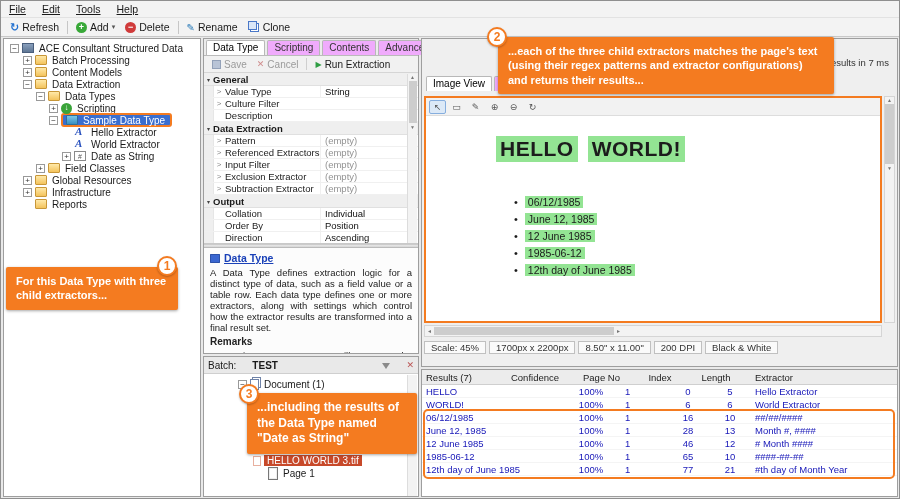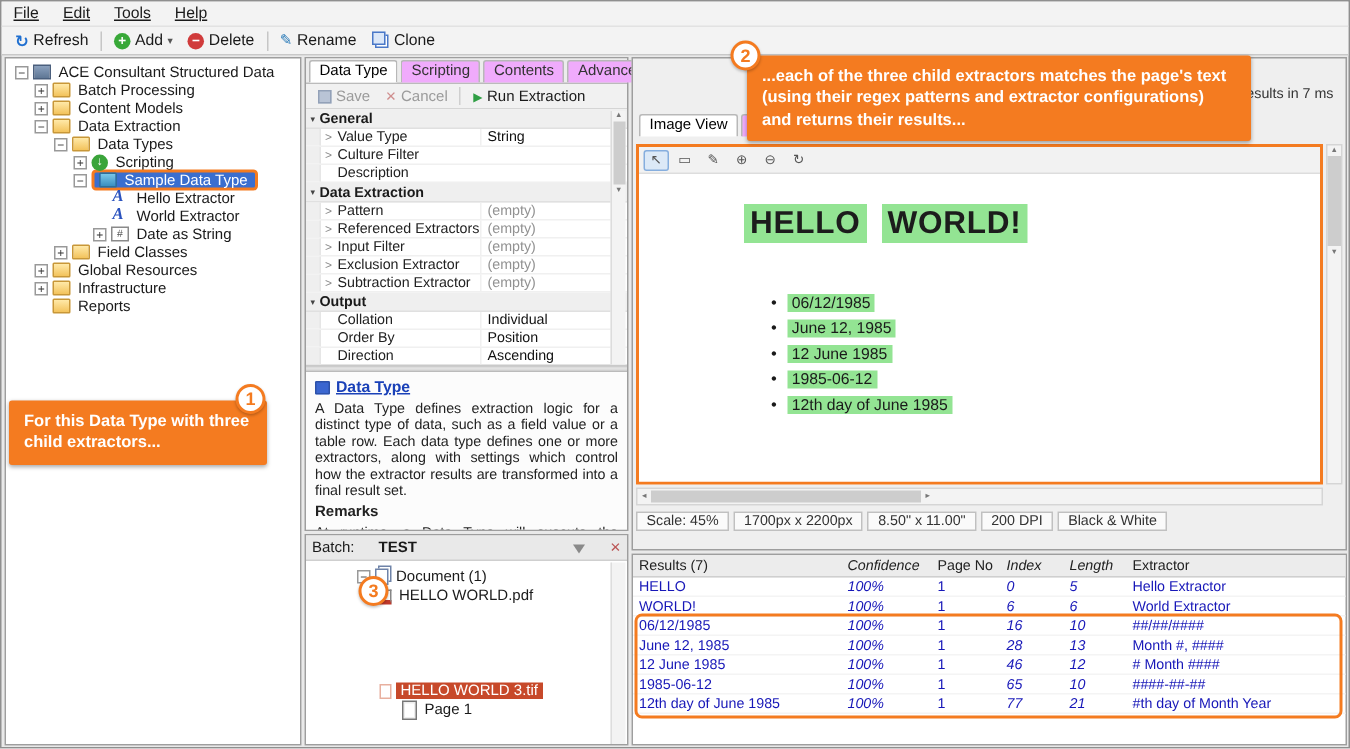--- a/index.html
+++ b/index.html
@@ -115,24 +115,24 @@
   .vscroll { position:absolute; left:462px; top:57px; width:11px; height:227px; background:#f3f3f3; border:1px solid #d5d5d5; display:flex; flex-direction:column; align-items:center; font-size:5px; color:#777; }
   .vthumb { width:9px; height:60px; background:#cdcdcd; margin:1px 0; }
   .hscroll { position:absolute; left:2px; top:286px; width:458px; height:12px; background:#f3f3f3; border:1px solid #d5d5d5; display:flex; align-items:center; font-size:5px; color:#777; padding:0 2px; }
   .hthumb { height:8px; width:180px; background:#cdcdcd; margin:0 2px; }
   .statusbar { position:absolute; left:2px; top:301px; width:473px; height:15px; display:flex; gap:3px; align-items:center; }
   .seg { border:1px solid #c0c0c0; background:#fafafa; padding:0 6px; height:13px; line-height:12px; font-size:9.5px; color:#333; white-space:nowrap; }
 
   
   .results-panel { left:420px; top:368px; width:477px; height:128px; background:#fff; }
   .results-header, .result-row { display:grid; grid-template-columns:1fr 60px 46px 42px 42px 146px; }
-  .results-header { height:15px; line-height:15px; background:#ececec; border-bottom:1px solid #cfcfcf; font-size:9.5px; color:#222; }
+  .results-header { height:15px; line-height:15px; background:#ececec; border-bottom:1px solid #cfcfcf; font-size:9.5px; color:#222;gap:14px; }
   .rh-cell, .rr-cell { padding:0 4px; white-space:nowrap; overflow:hidden; }
   .result-row { height:13px; line-height:13px; font-size:9.5px; color:var(--resblue,#1717b8); border-bottom:1px solid #f4f4f4; }
-  .col-right { text-align:left;font-style:italic; }
+  .col-right { text-align:center; }
   .results-outline { position:absolute; left:1px; top:39px; width:472px; height:70px; border:2px solid var(--accent,#f47b20); border-radius:5px; pointer-events:none; z-index:5; }
 
   
   .callout { position:absolute; background:var(--accent,#f47b20); color:#fff; font-weight:bold; font-size:11px; line-height:1.3; padding:7px 10px; border-radius:2px; box-shadow:0 1px 3px rgba(0,0,0,.35); z-index:40; }
   .badge { position:absolute; width:20px; height:20px; border-radius:50%; background:#fff; border:2px solid var(--accent,#f47b20); color:var(--accent,#f47b20); font-weight:bold; font-size:12px; display:flex; align-items:center; justify-content:center; z-index:41; box-shadow:0 1px 2px rgba(0,0,0,.25); }
 </style>
 </head>
 <body>
 
 <div class="window">
@@ -569,15 +569,16 @@
       </div>
     <div class="results-outline"></div>
   </div>
 
   <div class="callout" style="left:5px; top:266px; width:172px;">For this Data Type with three child extractors...</div>
   <div class="badge" style="left:156px; top:255px;">1</div>
 
   <div class="callout" style="left:497px; top:36px; width:336px;">...each of the three child extractors matches the page's text (using their regex patterns and extractor configurations) and returns their results...</div>
   <div class="badge" style="left:486px; top:26px;">2</div>
 
+  <div class="callout" style="left:246px; top:392px; width:170px; font-size:12px;">...including the results of the Data Type named "Date as String"</div>
   <div class="badge" style="left:238px; top:383px;">3</div>
 
 </div>
 
 </body></html>

